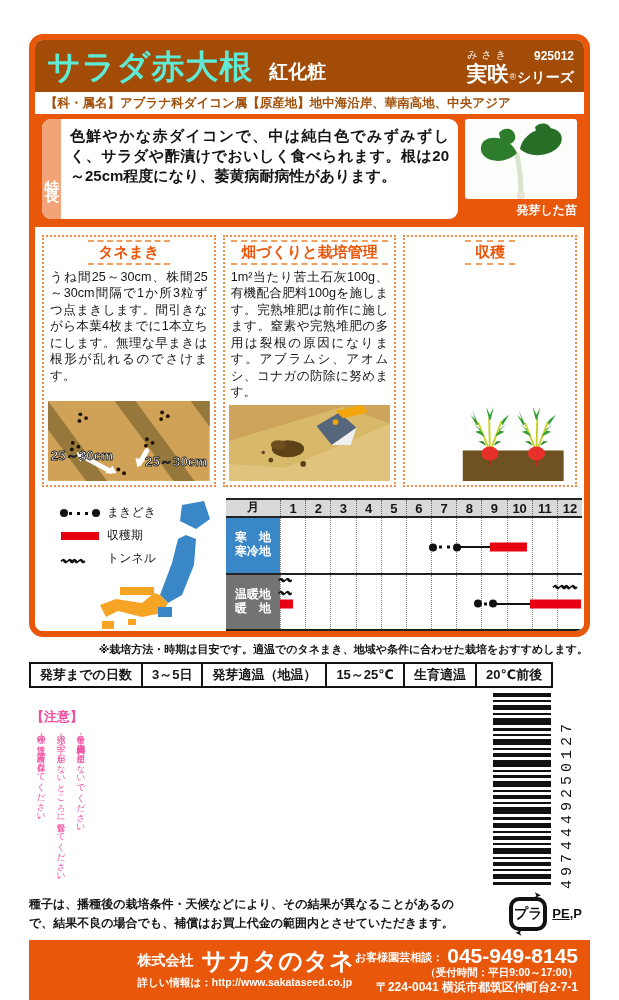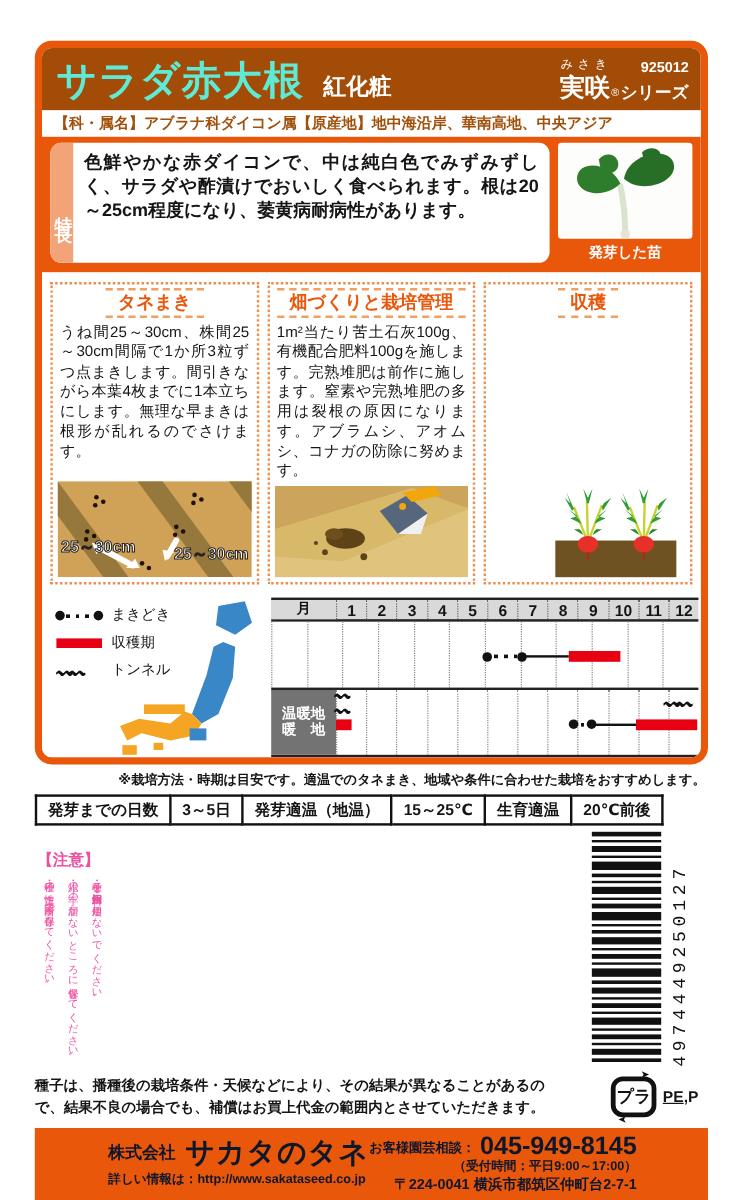--- a/index.html
+++ b/index.html
@@ -34,35 +34,35 @@
   .series-suffix{font-size:14px;font-weight:bold;}
   .taxonomy{background:#fff;color:#a0500a;font-weight:bold;font-size:12.5px;padding:3px 8px 2px 10px;white-space:nowrap;}
 
   .feature-zone{background:var(--orange);display:flex;gap:7px;padding:5px 7px 8px 7px;}
   .feature-box{flex:1;background:#fff;border-radius:9px;display:flex;overflow:hidden;}
   .feature-tab{width:25px;background:var(--salmon);color:#fff;font-weight:bold;font-size:15px;
     writing-mode:vertical-rl;text-align:center;letter-spacing:8px;padding-top:14px;}
   .feature-text{padding:7px 9px;font-size:15px;font-weight:bold;line-height:1.34;text-align:justify;}
   .photo-col{width:112px;display:flex;flex-direction:column;}
   .photo{background:#fdfdfb;border-radius:3px;height:82px;flex:1;display:flex;align-items:center;justify-content:center;}
-  .photo-caption{color:#fff;font-size:12px;font-weight:bold;text-align:center;padding-top:3px;}
+  .photo-caption{color:#fff;font-size:12px;font-weight:bold;text-align:right;padding-top:3px;}
 
   
   .cols{display:flex;gap:7px;padding:8px 7px;background:#fff;}
   .col{flex:1;border:2px dotted #ef8c4a;padding:3px 4px 4px 4px;display:flex;flex-direction:column;min-height:252px;}
   .col-title{align-self:center;color:var(--orange);font-weight:bold;font-size:15px;
     border-top:2px dashed #f0a060;border-bottom:2px dashed #f0a060;padding:1px 10px;margin-bottom:4px;white-space:nowrap;}
   .col-text{font-size:12.6px;line-height:1.31;text-align:justify;padding:0 2px;}
   .col-art{margin-top:auto;}
   .col-art svg{display:block;width:100%;}
 
   
   .cal-zone{display:flex;padding:3px 0 0 0;background:#fff;height:136px;}
   .cal-left{width:191px;position:relative;}
-  .legend{position:absolute;left:12px;top:6px;font-size:12px;}
+  .legend{position:absolute;left:26px;top:6px;font-size:12px;}
   .legend-row{display:flex;align-items:center;gap:8px;margin-bottom:6px;}
   .legend-icon{width:38px;position:relative;height:10px;flex:0 0 38px;}
   .li-dots{height:3px;top:4px;position:absolute;left:0;right:0;
     background:repeating-linear-gradient(90deg,#111 0 3px,transparent 3px 8px);}
   .li-dots::before,.li-dots::after{content:"";position:absolute;width:8px;height:8px;border-radius:50%;background:#111;top:50%;transform:translateY(-50%);}
   .li-dots::before{left:-1px}.li-dots::after{right:-1px}
   .li-bar{position:absolute;left:0;right:0;top:1px;height:8px;background:var(--red);}
   .li-tunnel{position:absolute;left:0;top:-4px;font-weight:bold;font-size:13px;letter-spacing:-2px;color:#111;}
   .map{position:absolute;right:0;bottom:0;}
 
@@ -107,21 +107,21 @@
   .disclaimer{flex:1;font-size:12px;font-weight:bold;line-height:1.55;max-width:430px;}
   .recycle{display:flex;align-items:center;gap:5px;margin-left:auto;margin-right:8px;}
   .pla-box{width:38px;height:34px;border:4px solid #111;border-radius:10px;display:flex;align-items:center;justify-content:center;
     font-weight:bold;font-size:14px;color:#111;position:relative;}
   .pla-box::before{content:"➤";position:absolute;top:-11px;right:2px;font-size:9px;color:#111;}
   .pla-box::after{content:"➤";position:absolute;bottom:-11px;left:2px;font-size:9px;color:#111;transform:rotate(180deg);}
   .recycle-mat{font-size:13px;font-weight:bold;}
   .recycle-mat u{text-decoration:underline;}
 
   
-  .footer{background:var(--orange);color:#0f172a;margin-top:8px;padding:5px 12px 6px 14px;display:flex;justify-content:center;min-height:46px;}
+  .footer{background:var(--orange);color:#ffffff;margin-top:8px;padding:5px 12px 6px 14px;display:flex;justify-content:flex-end;min-height:46px;}
   .f-left{display:flex;flex-direction:column;justify-content:center;}
   .f-company{display:flex;align-items:flex-end;gap:8px;}
   .f-prefix{font-size:14px;font-weight:bold;margin-bottom:3px;}
   .f-name{font-size:24px;font-weight:bold;letter-spacing:1px;line-height:1;}
   .f-url{font-size:10.5px;font-weight:bold;margin-top:3px;}
   .f-right{text-align:right;line-height:1.2;display:flex;flex-direction:column;justify-content:center;}
   .f-phone-row{display:flex;align-items:flex-end;justify-content:flex-end;gap:4px;}
   .f-phone-label{font-size:11px;font-weight:bold;margin-bottom:2px;}
   .f-phone{font-size:21px;font-weight:bold;line-height:1;}
   .f-hours{font-size:10.5px;font-weight:bold;}
@@ -319,20 +319,24 @@
               <div class="cal-cell">7</div>
               <div class="cal-cell">8</div>
               <div class="cal-cell">9</div>
               <div class="cal-cell">10</div>
               <div class="cal-cell">11</div>
               <div class="cal-cell">12</div>
             </div>
         </div>
         <div id="cal-rows" style="display:flex;flex-direction:column;flex:1;">
             <div class="cal-row first">
+              <div class="cal-label" style="background: rgb(58, 135, 200);">
+                <div>寒　地</div>
+                <div>寒冷地</div>
+              </div>
               <div class="track">
                 <div class="cal-cell"></div>
                 <div class="cal-cell"></div>
                 <div class="cal-cell"></div>
                 <div class="cal-cell"></div>
                 <div class="cal-cell"></div>
                 <div class="cal-cell"></div>
                 <div class="cal-cell"></div>
                 <div class="cal-cell"></div>
                 <div class="cal-cell"></div>

